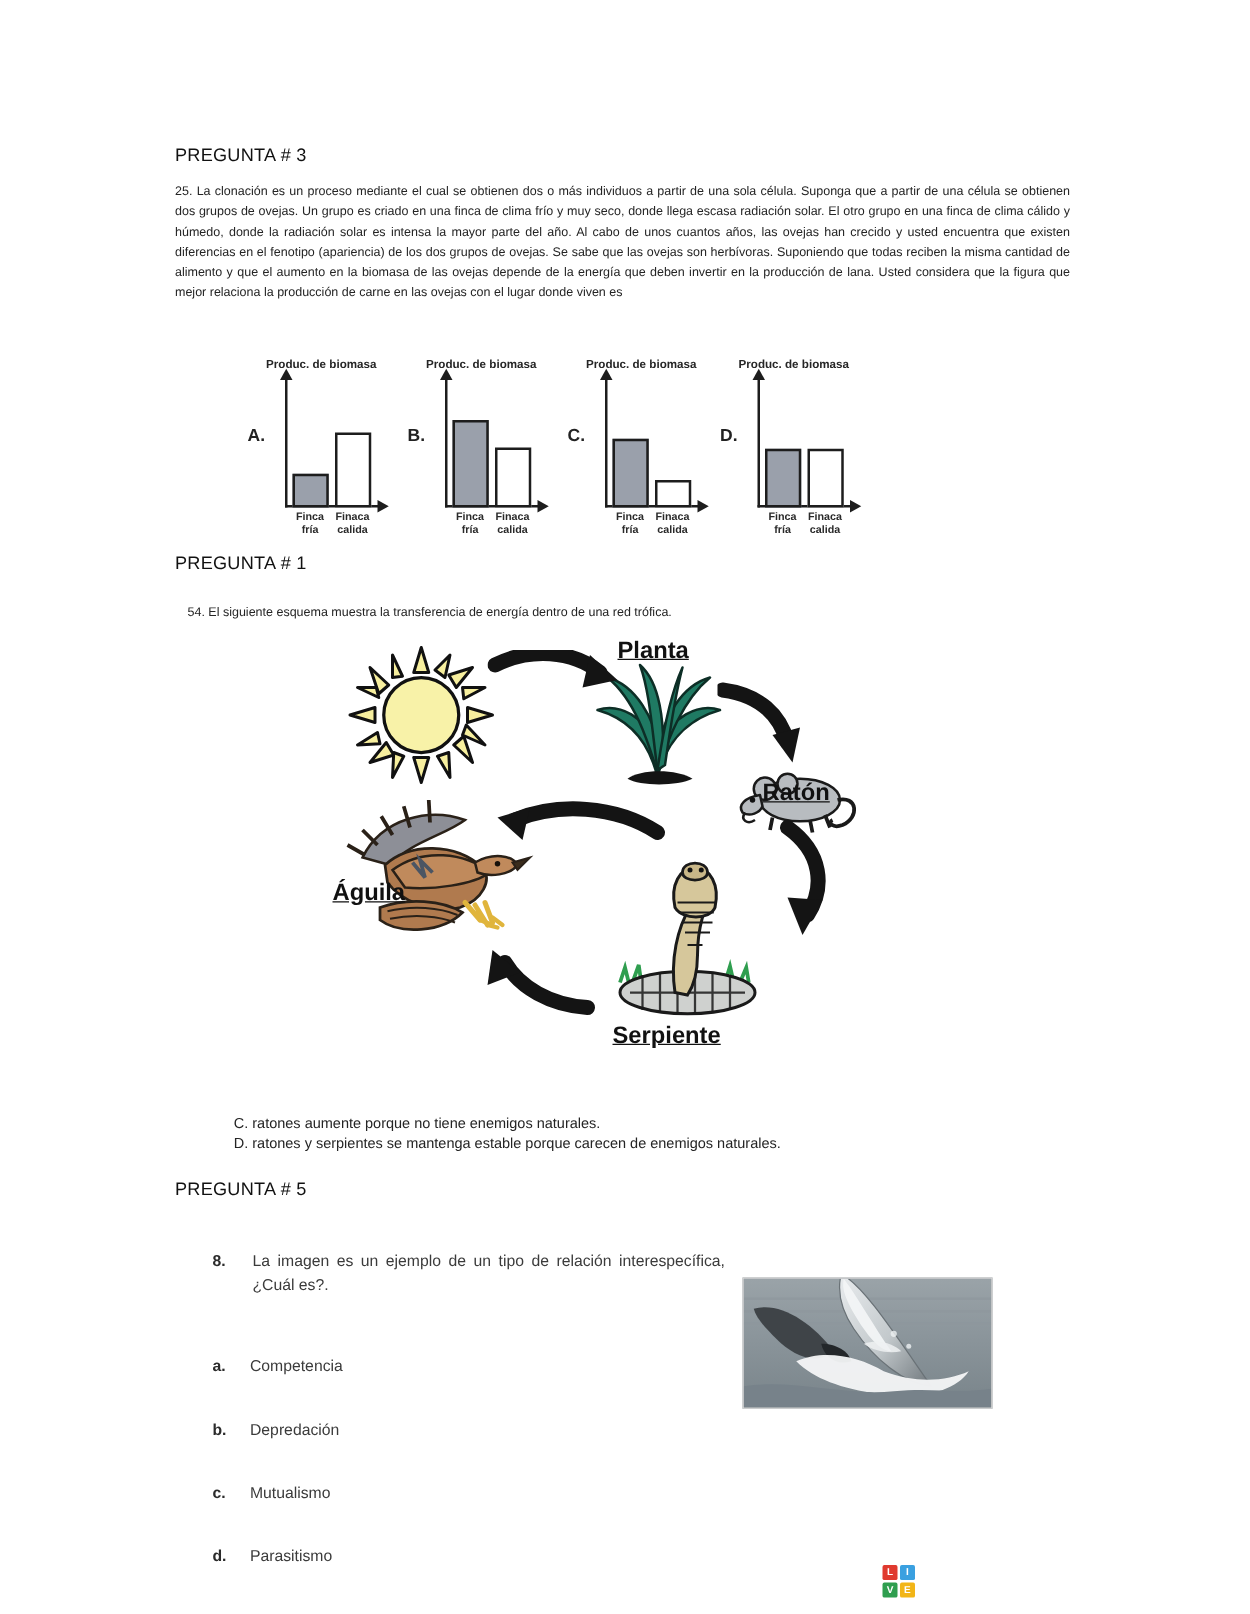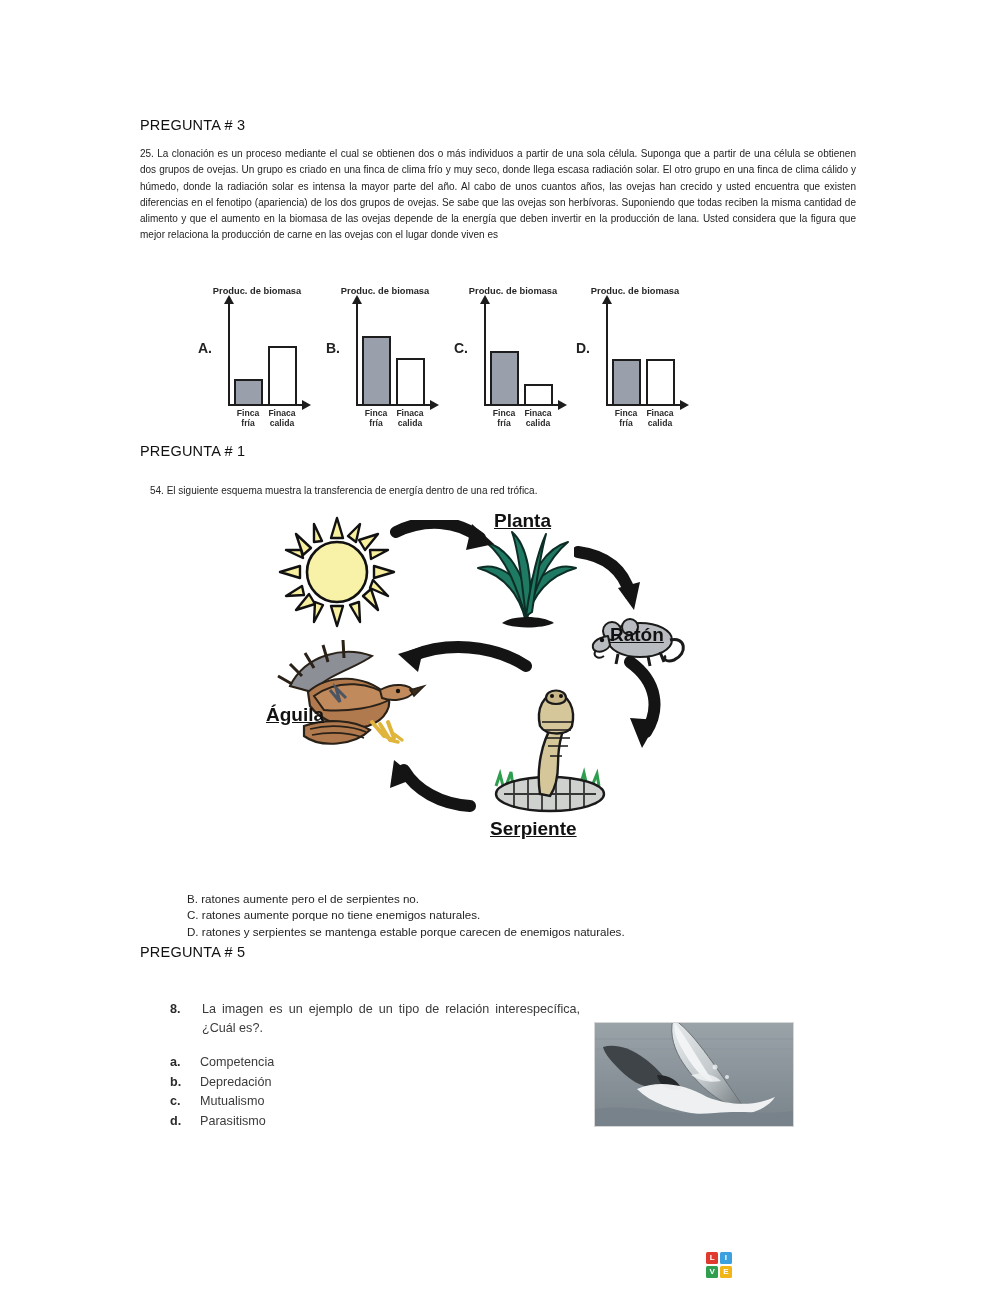--- a/index.html
+++ b/index.html
@@ -201,21 +201,21 @@
     position: absolute; left: 0px; top: 0px;
     font-weight: bold; color: #2b2b2b;
   }
   #p5-stem .stem-body { display: block; margin-left: 32px; }
   #p5-options {
     position: absolute;
     left: 170px; top: 1053px; width: 360px;
     font-size: 12.6px; line-height: 19.6px;
     color: #3b3b3b;
   }
-  #p5-options .opt { white-space: nowrap; }
+  #p5-options .opt { white-space: nowrap; margin-top: 31px; }
   #p5-options .opt .mark {
     display: inline-block; width: 30px; font-weight: bold; color: #2b2b2b;
   }
 
   
   #p5-photo {
     position: absolute;
     left: 594px; top: 1022px;
     width: 198px; height: 103px;
     overflow: hidden;
@@ -471,21 +471,20 @@
     </svg>
 
     <div class="fw-label" id="lbl-planta">Planta</div>
     <div class="fw-label" id="lbl-raton">Ratón</div>
     <div class="fw-label" id="lbl-serpiente">Serpiente</div>
     <div class="fw-label" id="lbl-aguila">Águila</div>
   </div>
 
 
   <div id="p4-options">
-    <div class="opt">B. ratones aumente pero el de serpientes no.</div>
     <div class="opt">C. ratones aumente porque no tiene enemigos naturales.</div>
     <div class="opt">D. ratones y serpientes se mantenga estable porque carecen de enemigos naturales.</div>
   </div>
 
   <div class="q-heading" id="p5-heading">PREGUNTA # 5</div>
 
   <div id="p5-stem">
     <span class="num">8.</span>
     <span class="stem-body">La imagen es un ejemplo de un tipo de relación interespecífica, ¿Cuál es?.</span>
   </div>

